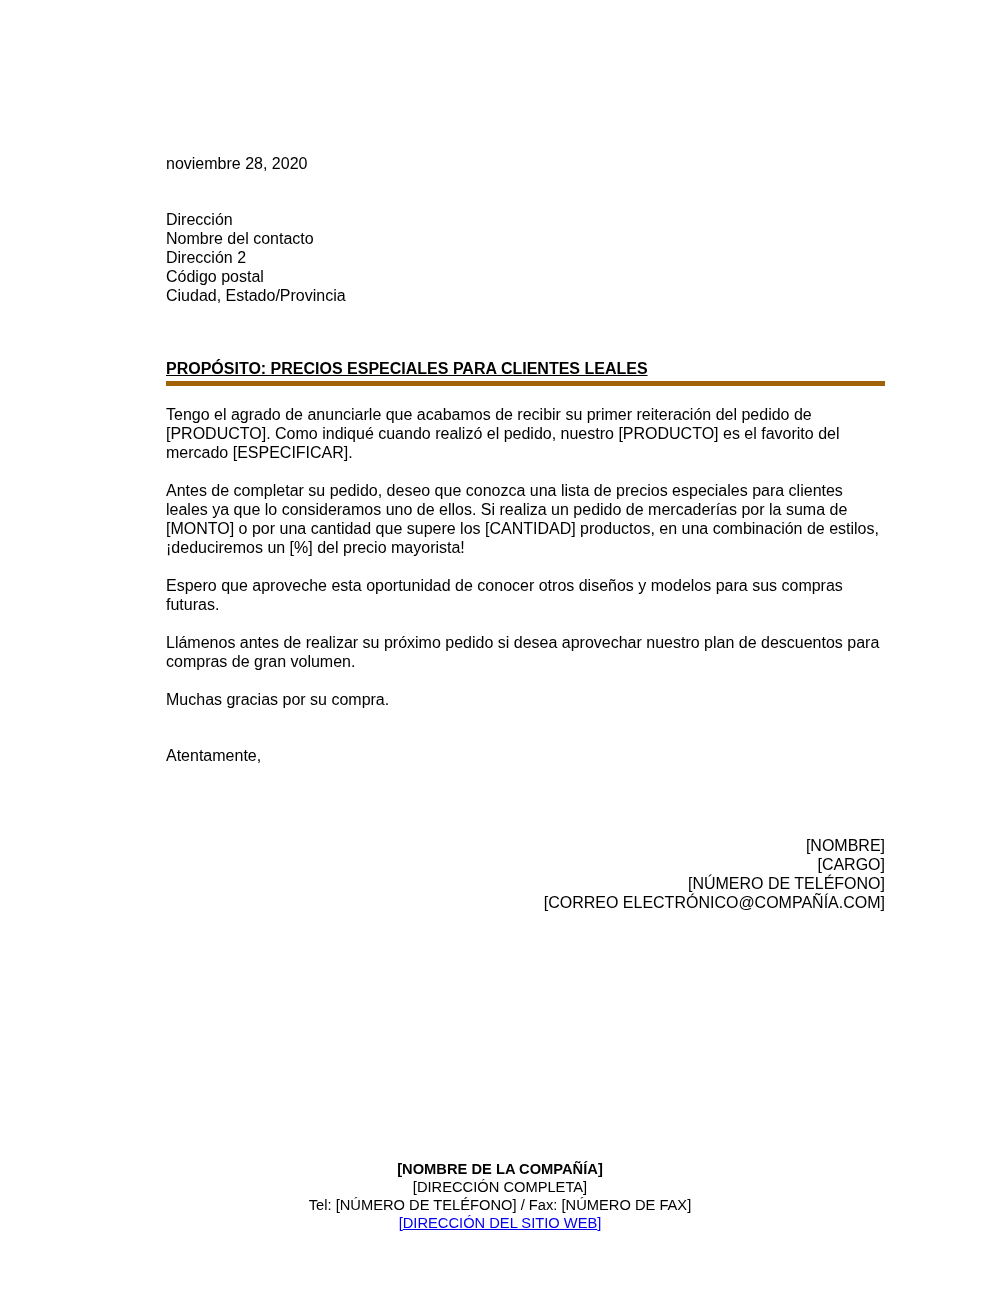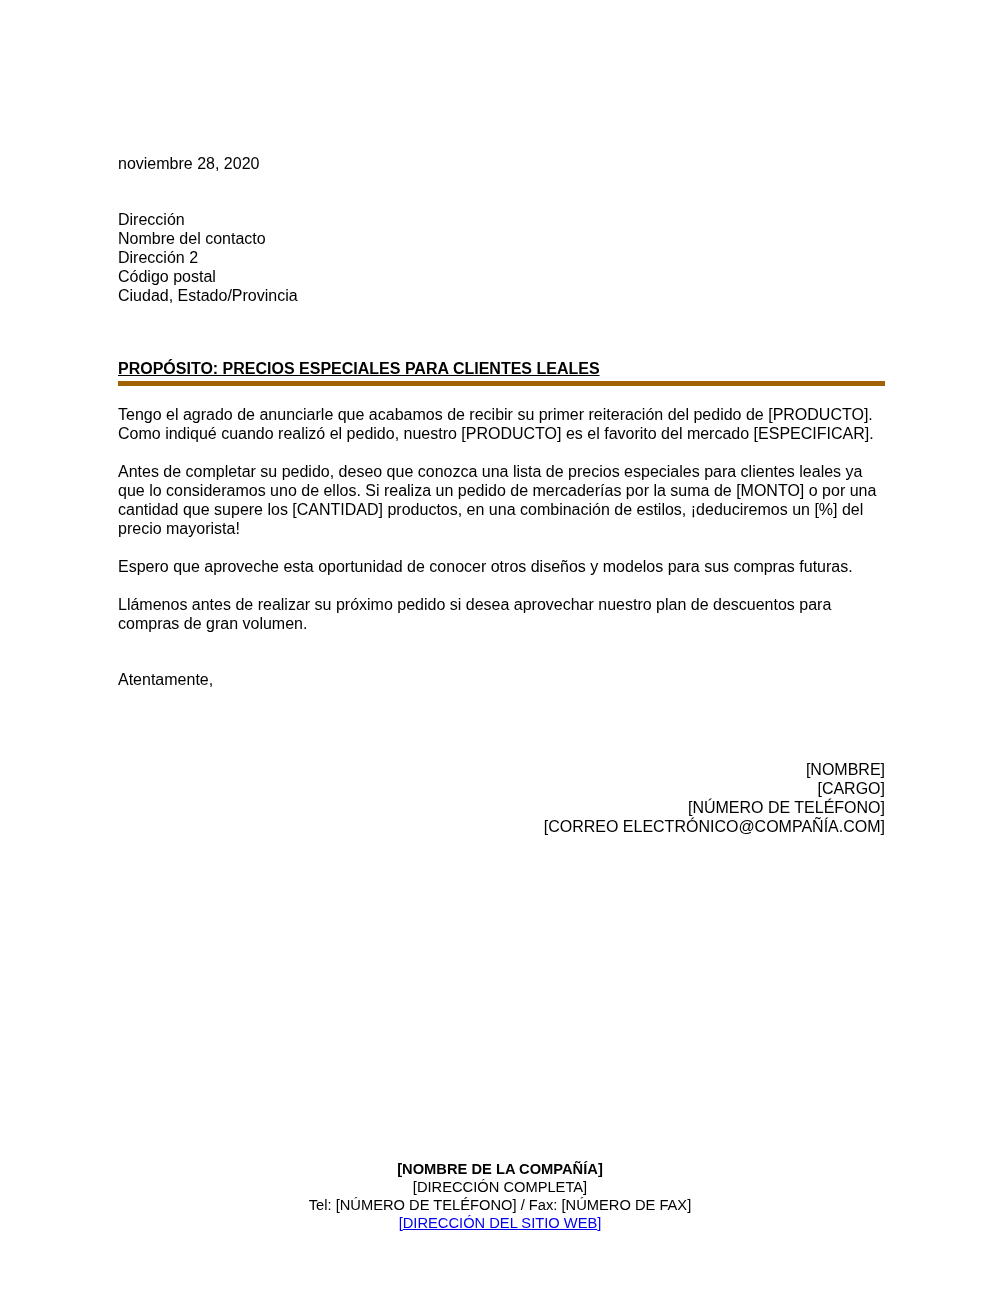--- a/index.html
+++ b/index.html
@@ -10,20 +10,21 @@
   .page {
     position: relative;
     width: 1000px;
     height: 1290px;
     background: #ffffff;
     font-family: "Liberation Sans", "DejaVu Sans", sans-serif;
     font-size: 16px;
     line-height: 19px;
     color: #000000;
     overflow: hidden;
+    padding-left: 48px;
   }
   .content {
     padding: 154px 115px 0 118px; 
   }
   .date {
     margin-bottom: 37px;
   }
   .recipient-block div {
     line-height: 19px;
   }
@@ -93,20 +94,21 @@
 
     <div class="subject">
       <span class="subject-text">PROPÓSITO: PRECIOS ESPECIALES PARA CLIENTES LEALES</span>
     </div>
 
 
     <p class="para">Tengo el agrado de anunciarle que acabamos de recibir su primer reiteración del pedido de [PRODUCTO]. Como indiqué cuando realizó el pedido, nuestro [PRODUCTO] es el favorito del mercado [ESPECIFICAR].</p>
     <p class="para">Antes de completar su pedido, deseo que conozca una lista de precios especiales para clientes leales ya que lo consideramos uno de ellos. Si realiza un pedido de mercaderías por la suma de [MONTO] o por una cantidad que supere los [CANTIDAD] productos, en una combinación de estilos, ¡deduciremos un [%] del precio mayorista!</p>
     <p class="para">Espero que aproveche esta oportunidad de conocer otros diseños y modelos para sus compras futuras.</p>
     <p class="para">Llámenos antes de realizar su próximo pedido si desea aprovechar nuestro plan de descuentos para compras de gran volumen.</p>
+    <p class="para">Muchas gracias por su compra.</p>
 
     <p class="closing">Atentamente,</p>
 
     <div class="signature-block">
       <div>[NOMBRE]</div>
       <div>[CARGO]</div>
       <div>[NÚMERO DE TELÉFONO]</div>
       <div>[CORREO ELECTRÓNICO@COMPAÑÍA.COM]</div>
     </div>
 

